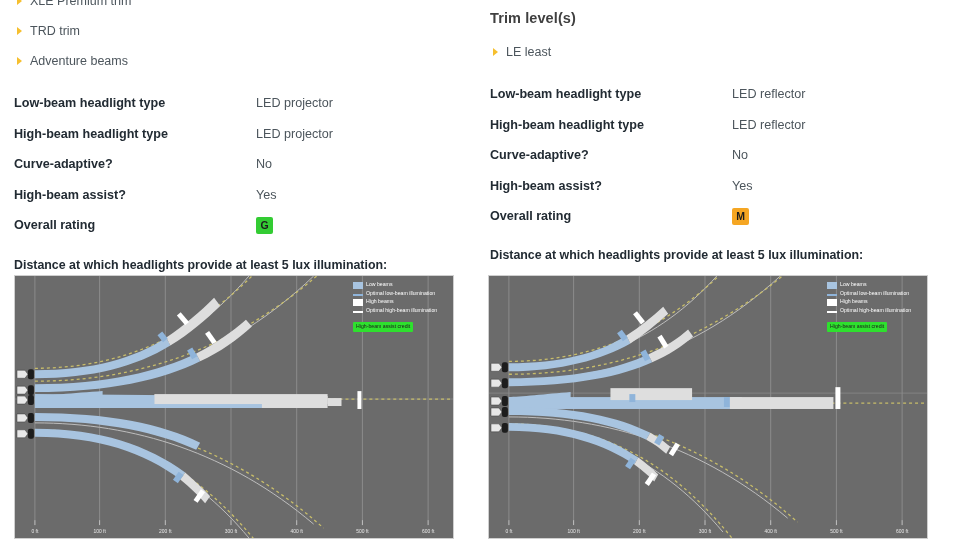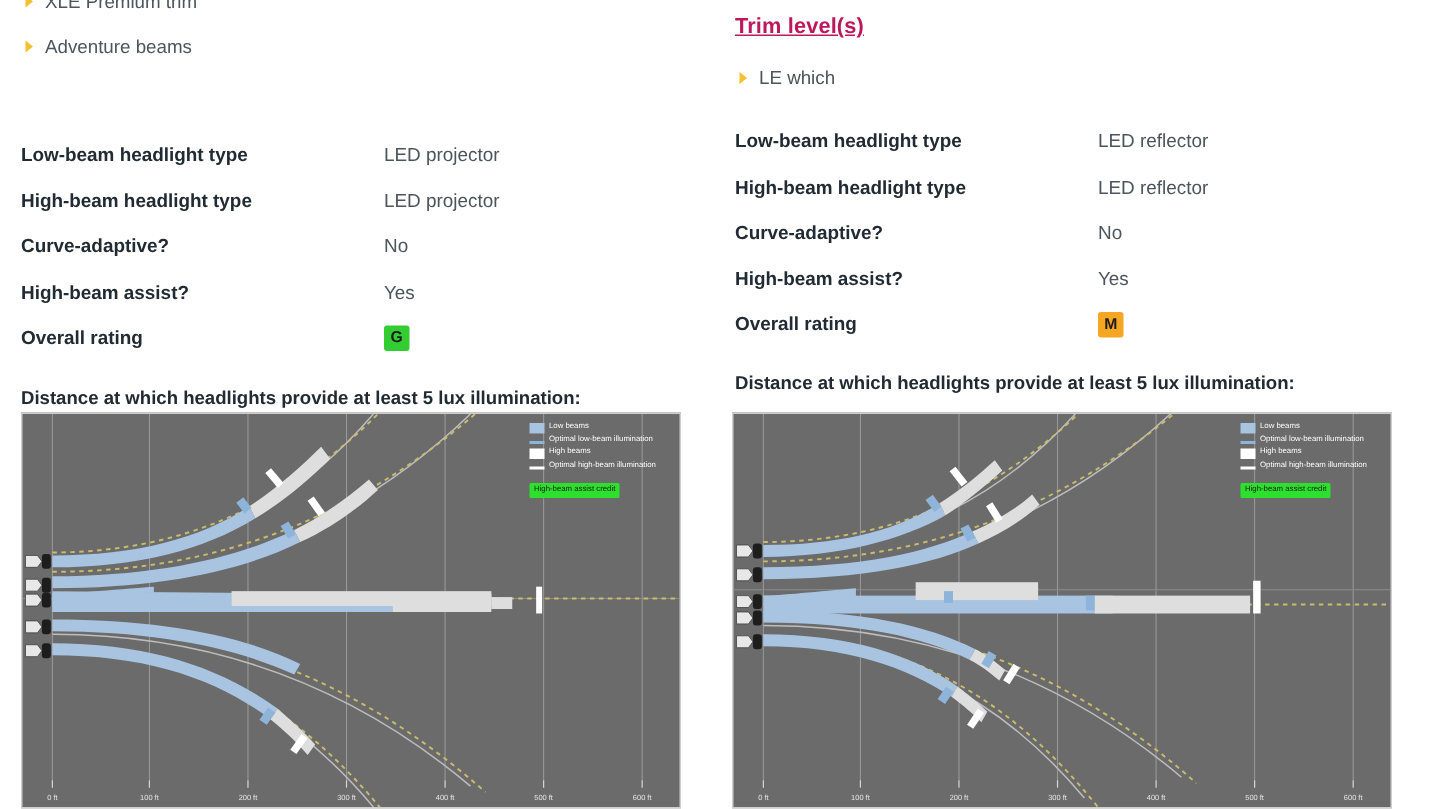--- a/index.html
+++ b/index.html
@@ -10,22 +10,22 @@
     font-family: "Liberation Sans", sans-serif;
     overflow: hidden;
   }
   .page { position: relative; width: 960px; height: 539px; }
 
   .panel { position: absolute; top: 0; width: 472px; height: 537px; }
   .panel-left  { left: 0; }
   .panel-right { left: 488px; }
 
   .trim-heading {
-    font-size: 14.5px; font-weight: bold; color: #be185d;
-    letter-spacing: .1px; margin: 0; text-decoration: underline;
+    font-size: 14.5px; font-weight: bold; color: #404040;
+    letter-spacing: .1px; margin: 0;
   }
 
   .trim-list { list-style: none; margin: 0; padding: 0; }
   .trim-item {
     position: relative; padding-left: 16px;
     font-size: 12.5px; color: #4c555c; line-height: 16px;
   }
   .tri {
     position: absolute; left: 3px; top: 4px;
     width: 0; height: 0;
@@ -81,20 +81,24 @@
 <body>
 
 <div class="page">
 
   <div class="panel panel-left">
 
     <ul class="trim-list" style="position:absolute; left:14px; top:-7px; width:300px;">
       <li class="trim-item" style="margin-bottom:14px;">
         <span class="tri"></span>
         <span>XLE Premium trim</span>
+      </li>
+      <li class="trim-item" style="margin-bottom:14px;">
+        <span class="tri"></span>
+        <span>TRD trim</span>
       </li>
       <li class="trim-item">
         <span class="tri"></span>
         <span>Adventure beams</span>
       </li>
     </ul>
 
     <table class="spec-table" style="position:absolute; left:14px; top:88px; width:440px;">
       <tbody>
         <tr class="spec-row">
@@ -260,21 +264,21 @@
     </div>
   </div>
 
   <div class="panel panel-right">
 
     <h2 class="trim-heading" style="position:absolute; left:2px; top:10px;">Trim level(s)</h2>
 
     <ul class="trim-list" style="position:absolute; left:2px; top:44px; width:300px;">
       <li class="trim-item">
         <span class="tri"></span>
-        <span>LE which</span>
+        <span>LE least</span>
       </li>
     </ul>
 
     <table class="spec-table" style="position:absolute; left:2px; top:79px; width:440px;">
       <tbody>
         <tr class="spec-row">
           <td class="spec-label">Low-beam headlight type</td>
           <td class="spec-value">LED reflector</td>
         </tr>
         <tr class="spec-row">

